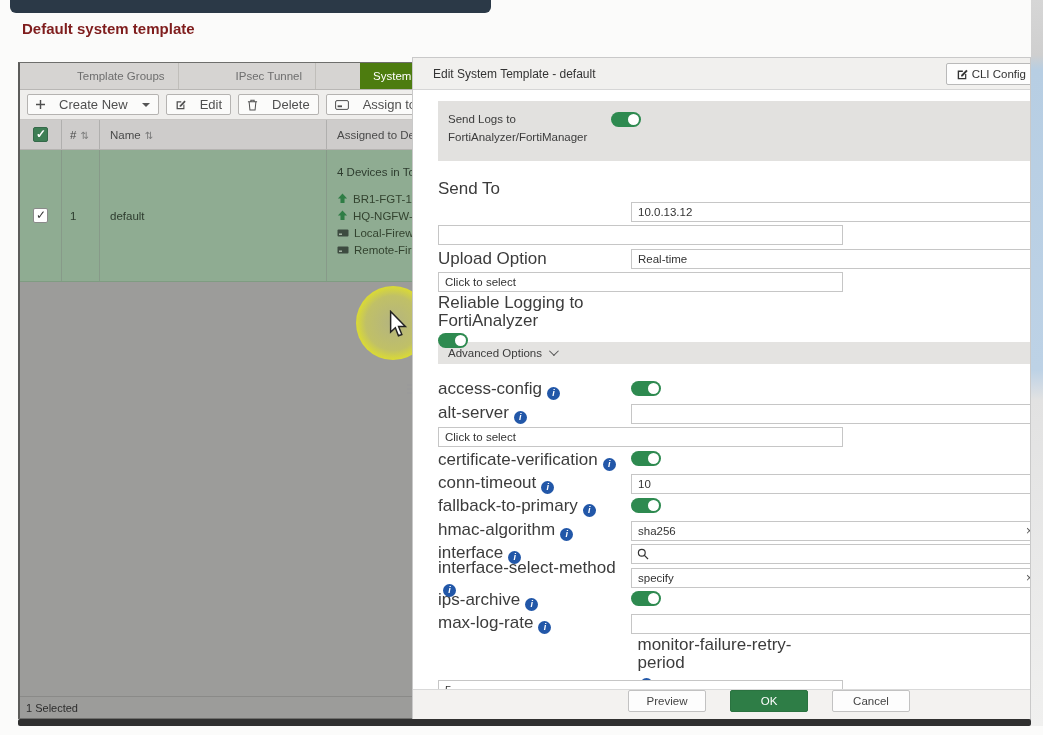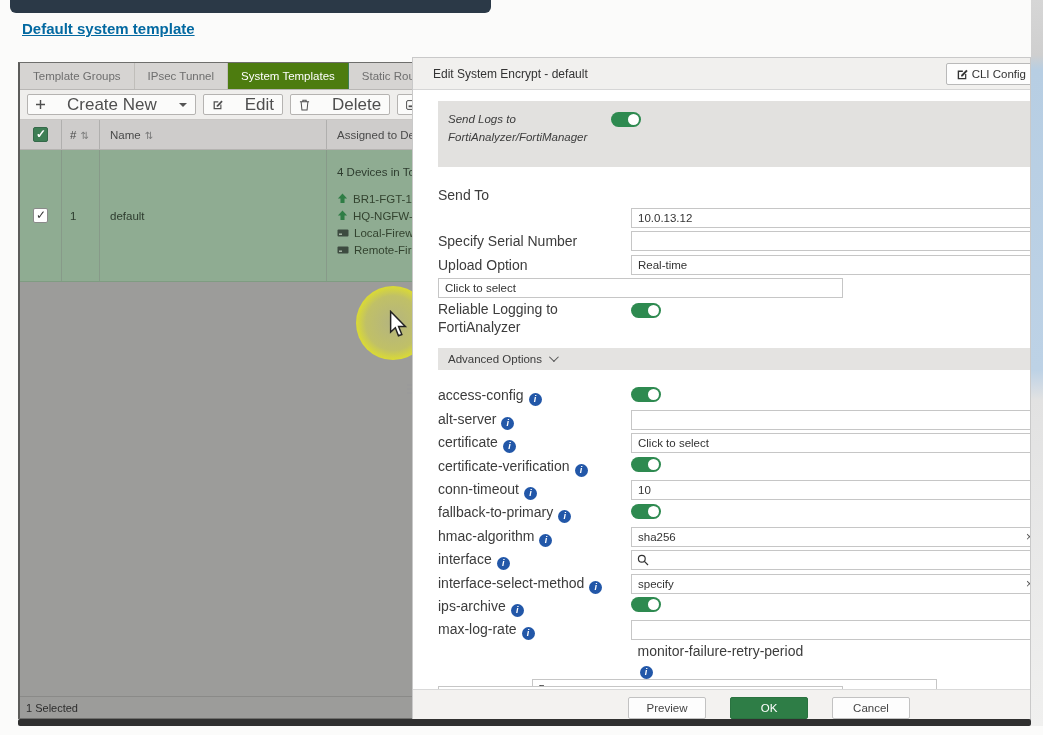--- a/index.html
+++ b/index.html
@@ -11,33 +11,33 @@
     color:#333;
   }
   
   #top-window-edge {
     position:absolute; left:10px; top:0; width:481px; height:13px;
     background:#2b3947; border-radius:0 0 6px 6px;
   }
   
   #page-heading {
     position:absolute; left:22px; top:20px;
-    font-size:15px; font-weight:bold; color:#0369a1;text-decoration:underline;
+    font-size:15px; font-weight:bold; color:#7f1d1d;
   }
   
   #left-panel {
     position:absolute; left:18px; top:62px; width:1000px; height:657px;
     border:1px solid #6e6e6c; border-left:2px solid #5c5c5a;
     display:flex; flex-direction:column; background:#9c9c9a; z-index:1;
   }
   .tabbar { height:27px; background:#d6d4d2; display:flex; border-bottom:1px solid #b9b7b5; flex:0 0 auto; }
-  .tab { padding:0 13px; line-height:26px; font-size:11.5px; color:#6e6e6e; border-right:1px solid #c0beba; white-space:nowrap; cursor:default; }
+  .tab { padding:0 13px; line-height:26px; font-size:11.5px; color:#6e6e6e; border-right:1px solid #c0beba; white-space:nowrap; cursor:default;margin-left:44px; }
   .tab.active { background:#4d7c0f; color:#fff; border-right-color:#3e7e55; }
   .toolbar { height:30px; background:#efeeec; display:flex; align-items:center; gap:7px; padding-left:7px; border-bottom:1px solid #c9c7c5; flex:0 0 auto; }
-  .tbtn { display:inline-flex; align-items:center; gap:22px; height:21px; padding:0 8px; background:#fbfbfa; border:1px solid #b5b3b1; border-radius:2px; font-size:17px; color:#4f4f4f; white-space:nowrap; }
+  .tbtn { display:inline-flex; align-items:center; gap:14px; height:21px; padding:0 8px; background:#fbfbfa; border:1px solid #b5b3b1; border-radius:2px; font-size:13px; color:#4f4f4f; white-space:nowrap; }
   .caret-down { width:0; height:0; border-left:4px solid transparent; border-right:4px solid transparent; border-top:4px solid #555; display:inline-block; }
   .more-dots::after { content:"\22EE"; font-size:12px; color:#4f4f4f; }
   .thead { height:30px; background:#cecccb; display:flex; align-items:stretch; font-size:11.5px; color:#4a4a4a; border-bottom:1px solid #b5b3b1; flex:0 0 auto; }
   .thead > div, .trow > div { display:flex; align-items:center; border-right:1px solid rgba(120,120,120,0.35); }
   .c-check { width:42px; justify-content:center; }
   .c-num   { width:38px; padding-left:8px; }
   .c-name  { width:227px; padding-left:10px; }
   .c-assigned { flex:1; padding-left:10px; border-right:none !important; }
   .sort-glyph::after { content:"\21C5"; font-size:10px; color:#7a7a7a; margin-left:4px; }
   .cb { width:15px; height:15px; border:1px solid #8a8a8a; background:#fff; border-radius:2px; position:relative; display:inline-block; }
@@ -58,46 +58,46 @@
   #mouse-cursor { position:absolute; left:388px; top:310px; z-index:30; }
   
   #modal {
     position:absolute; left:412px; top:57px; width:619px; height:663px;
     background:#fff; border:1px solid #c9c9c9; z-index:10; overflow:hidden;
   }
   .m-header { height:32px; background:#f1f0ee; border-bottom:1px solid #d6d6d6; display:flex; align-items:center; padding-left:20px; position:relative; }
   .m-title { font-size:12px; color:#333; }
   .cli-btn { position:absolute; right:-6px; top:5px; display:inline-flex; align-items:center; gap:4px; height:22px; padding:0 9px; background:#fdfdfd; border:1px solid #b9b9b9; border-radius:2px; font-size:11.5px; color:#333; }
   .m-body { position:absolute; top:32px; bottom:30px; left:0; right:0; padding:11px 0 0 25px; overflow:hidden; }
-  .band { background:#e2e1df; display:flex; align-items:flex-start; padding:9px 0 21px 10px; min-height:46px; margin-bottom:16px; width:594px;font-style:italic; }
+  .band { background:#e2e1df; display:flex; align-items:flex-start; padding:9px 0 15px 10px; min-height:46px; margin-bottom:16px; width:594px; }
   .band-label { width:163px; font-size:11.5px; color:#3c3c3c; line-height:18px; }
   .frow { display:flex; align-items:center; height:23px; margin-bottom:0.4px; }
   .frow.tall { height:42px; align-items:center;flex-direction:column; }
-  .frow.twolines { height:42px; align-items:flex-start; margin-bottom:5px; }
-  .flabel { width:193px; font-size:14px; color:#3c3c3c; line-height:18px; flex:0 0 auto; }
+  .frow.twolines { height:42px; align-items:flex-start; margin-bottom:5px;flex-direction:column; }
+  .flabel { width:193px; font-size:17px; color:#3c3c3c; line-height:18px; flex:0 0 auto; }
   .fctrl { width:405px; position:relative; flex:0 0 auto; }
   .tinput, .selectbox {
     width:100%; height:20px; border:1px solid #c6c6c6; background:#fff;
     font-size:11.5px; color:#333; padding:0 6px; font-family:"Liberation Sans",sans-serif;
     display:block; line-height:18px;
   }
   .selectbox { line-height:19px; overflow:hidden; white-space:nowrap; }
   .clear-x { position:absolute; right:3px; top:3px; font-size:12px; color:#555; }
   .clear-x::after { content:"\00D7"; }
   .search-wrap { position:relative; }
   .search-wrap .tinput { padding-left:22px; }
   .search-wrap svg { position:absolute; left:6px; top:4px; }
   .toggle { width:30px; height:15px; border-radius:8px; background:#2e8a50; position:relative; display:inline-block; flex:0 0 auto; }
   .toggle .knob { position:absolute; right:2px; top:2px; width:11px; height:11px; border-radius:50%; background:#fff; }
   .info { display:inline-block; width:13px; height:13px; border-radius:50%; background:#2257a8; color:#fff; text-align:center; vertical-align:-2px; margin-left:5px; position:relative; }
   .info::after { content:"i"; font-size:9px; font-weight:bold; font-style:italic; line-height:13px; display:block; }
   .info.block { display:block; margin-top:6px; margin-left:2px; }
   .adv-band { background:#e4e3e1; height:22px; width:594px; display:flex; align-items:center; gap:7px; padding-left:10px; font-size:11.5px; color:#3c3c3c; margin:6px 0 15px 0; }
   .chev { width:7px; height:7px; border-right:1.5px solid #555; border-bottom:1.5px solid #555; transform:rotate(45deg) translateY(-2px); display:inline-block; }
-  .m-footer { position:absolute; left:0; right:0; bottom:0; height:30px; background:#f3f2f0; border-top:1px solid #d9d9d9; display:flex; align-items:flex-end; padding-left:215px; gap:24px; }
+  .m-footer { position:absolute; left:0; right:0; bottom:0; height:30px; background:#f3f2f0; border-top:1px solid #d9d9d9; display:flex; align-items:flex-start; padding-left:215px; gap:24px; }
   .fbtn { height:22px; min-width:78px; padding:0 14px; font-size:11.5px; border:1px solid #c2c2c2; background:#fdfdfd; color:#444; border-radius:2px; font-family:"Liberation Sans",sans-serif; text-align:center; line-height:20px; }
   .fbtn.primary { background:#2e7d46; border-color:#2a7340; color:#fff; }
   
   #splitter-grip { position:absolute; left:407px; top:384px; width:5px; height:16px; z-index:12; }
   #splitter-grip i { display:block; width:5px; height:1.5px; background:#9a9a9a; margin-bottom:2.5px; }
   
   #bottom-window-edge { position:absolute; left:18px; top:719px; width:1013px; height:7px; background:#303030; border-radius:2px; z-index:20; }
   #right-strip { position:absolute; left:1031px; top:0; width:12px; height:726px; z-index:2;
     background:linear-gradient(180deg,#d6d6d6 0px,#cfcfcf 55px,#b7cee3 70px,#bdd2e6 370px,#e2e2e2 400px,#f0f0ef 726px); }
   svg { display:block; }
@@ -237,21 +237,21 @@
 
 <div id="splitter-grip">
     <i></i>
     <i></i>
     <i></i>
   </div>
 
 <div id="modal">
 
   <div class="m-header">
-    <span class="m-title">Edit System Encrypt - default</span>
+    <span class="m-title">Edit System Template - default</span>
     <button class="cli-btn">
       <span>
           <svg width="12" height="12" viewBox="0 0 14 14">
             <path d="M2 3h6v1.6H3.6v7h7V7H12v6H2z" fill="#333"></path>
             <path d="M6 8.2 12 2l1.6 1.6-6 6.2H6z" fill="#333"></path>
           </svg>
         </span>
       <span>CLI Config</span>
     </button>
   </div>
@@ -271,21 +271,20 @@
     <div class="frow">
       <div class="flabel">Send To</div>
     </div>
     <div class="frow">
       <div class="flabel"></div>
       <div class="fctrl">
           <input class="tinput" value="10.0.13.12" style="">
         </div>
     </div>
     <div class="frow">
-      <div class="flabel">Specify Serial Number</div>
       <div class="fctrl">
           <input class="tinput" value="" style="">
         </div>
     </div>
     <div class="frow">
       <div class="flabel">Upload Option</div>
       <div class="fctrl">
           <div class="selectbox">Real-time</div>
         </div>
     </div>
@@ -311,21 +310,20 @@
       <div class="flabel"><span>access-config</span><span class="info"></span></div>
       <div class="fctrl"><span class="toggle on"><span class="knob"></span></span></div>
     </div>
     <div class="frow">
       <div class="flabel"><span>alt-server</span><span class="info"></span></div>
       <div class="fctrl">
           <input class="tinput" value="" style="">
         </div>
     </div>
     <div class="frow">
-      <div class="flabel"><span>certificate</span><span class="info"></span></div>
       <div class="fctrl">
           <div class="selectbox">Click to select</div>
         </div>
     </div>
     <div class="frow">
       <div class="flabel"><span>certificate-verification</span><span class="info"></span></div>
       <div class="fctrl"><span class="toggle on"><span class="knob"></span></span></div>
     </div>
     <div class="frow">
       <div class="flabel"><span>conn-timeout</span><span class="info"></span></div>

